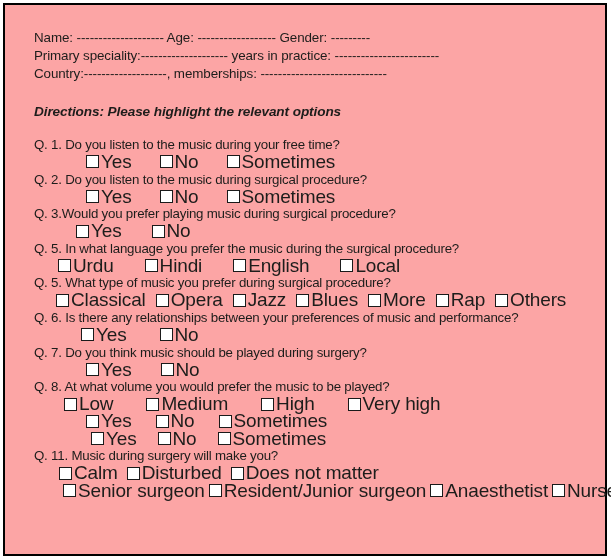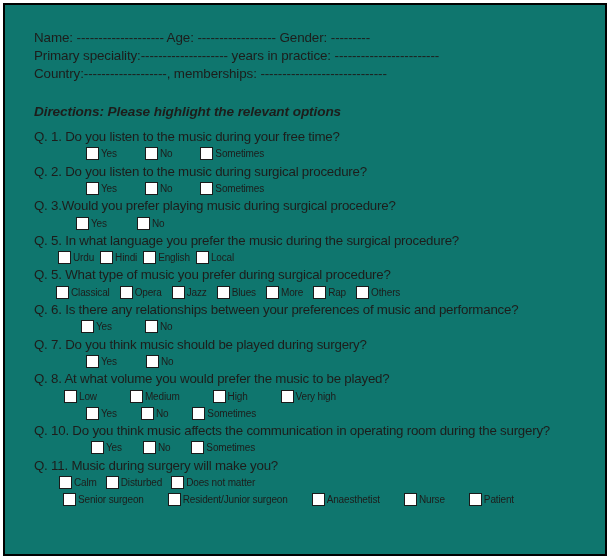--- a/index.html
+++ b/index.html
@@ -16,32 +16,32 @@
     overflow: hidden;
   }
   .frame {
     position: absolute;
     left: 3px;
     top: 3px;
     width: 604px;
     height: 553px;
     box-sizing: border-box;
     border: 2.5px solid #000000;
-    background: #0f766e;
+    background: #fca5a5;
     padding: 24px 6px 0 29px;
   }
   .header-line {
     font-size: 13.4px;
     line-height: 18px;
     letter-spacing: -0.1px;
     white-space: nowrap;
   }
   .directions {
     margin-top: 20px;
-    margin-bottom: 8px;
+    margin-bottom: 16px;
     font-size: 13.6px;
     line-height: 17px;
     font-weight: bold;
     font-style: italic;
     letter-spacing: -0.1px;
   }
   .question-text {
     font-size: 13.3px;
     line-height: 17.3px;
     letter-spacing: -0.22px;
@@ -61,36 +61,36 @@
   .checkbox {
     box-sizing: border-box;
     width: 13px;
     height: 13px;
     border: 1.8px solid #1a1a1a;
     background: #ffffff;
     flex: none;
     margin-right: 2px;
   }
   .option-label {
-    font-size: 10px;
+    font-size: 19px;
     letter-spacing: -0.15px;
   }
   
   .or-1  { padding-left: 52px; gap: 28px; }
   .or-2  { padding-left: 52px; gap: 28px; }
   .or-3  { padding-left: 42px; gap: 30px; }
-  .or-4  { padding-left: 24px; gap: 6px; }
+  .or-4  { padding-left: 24px; gap: 31px; }
   .or-5  { padding-left: 22px; gap: 10px; text-align: right; }
   .or-6  { padding-left: 47px; gap: 33px; }
   .or-7  { padding-left: 52px; gap: 29px; }
   .or-8  { padding-left: 30px; gap: 33px; }
   .or-9  { padding-left: 52px; gap: 24px; }
   .or-10 { padding-left: 57px; gap: 21px; }
   .or-11 { padding-left: 25px; gap: 9px;  }
-  .or-12 { padding-left: 29px; gap: 24px; }
+  .or-12 { padding-left: 29px; gap: 4px; }
 </style>
 </head>
 <body>
 
 <div class="frame">
   <div>
     <div class="header-line">Name: -------------------- Age: ------------------ Gender: ---------</div>
     <div class="header-line">Primary speciality:-------------------- years in practice: ------------------------</div>
     <div class="header-line">Country:-------------------, memberships: -----------------------------</div>
   </div>
@@ -256,21 +256,20 @@
             <span class="checkbox"></span>
             <span class="option-label">No</span>
           </label>
           <label class="option">
             <span class="checkbox"></span>
             <span class="option-label">Sometimes</span>
           </label>
         </div>
       </div>
       <div>
-        <div class="question-text">Q. 10. Do you think music affects the communication in operating room during the surgery?</div>
         <div class="options-row or-10">
           <label class="option">
             <span class="checkbox"></span>
             <span class="option-label">Yes</span>
           </label>
           <label class="option">
             <span class="checkbox"></span>
             <span class="option-label">No</span>
           </label>
           <label class="option">

